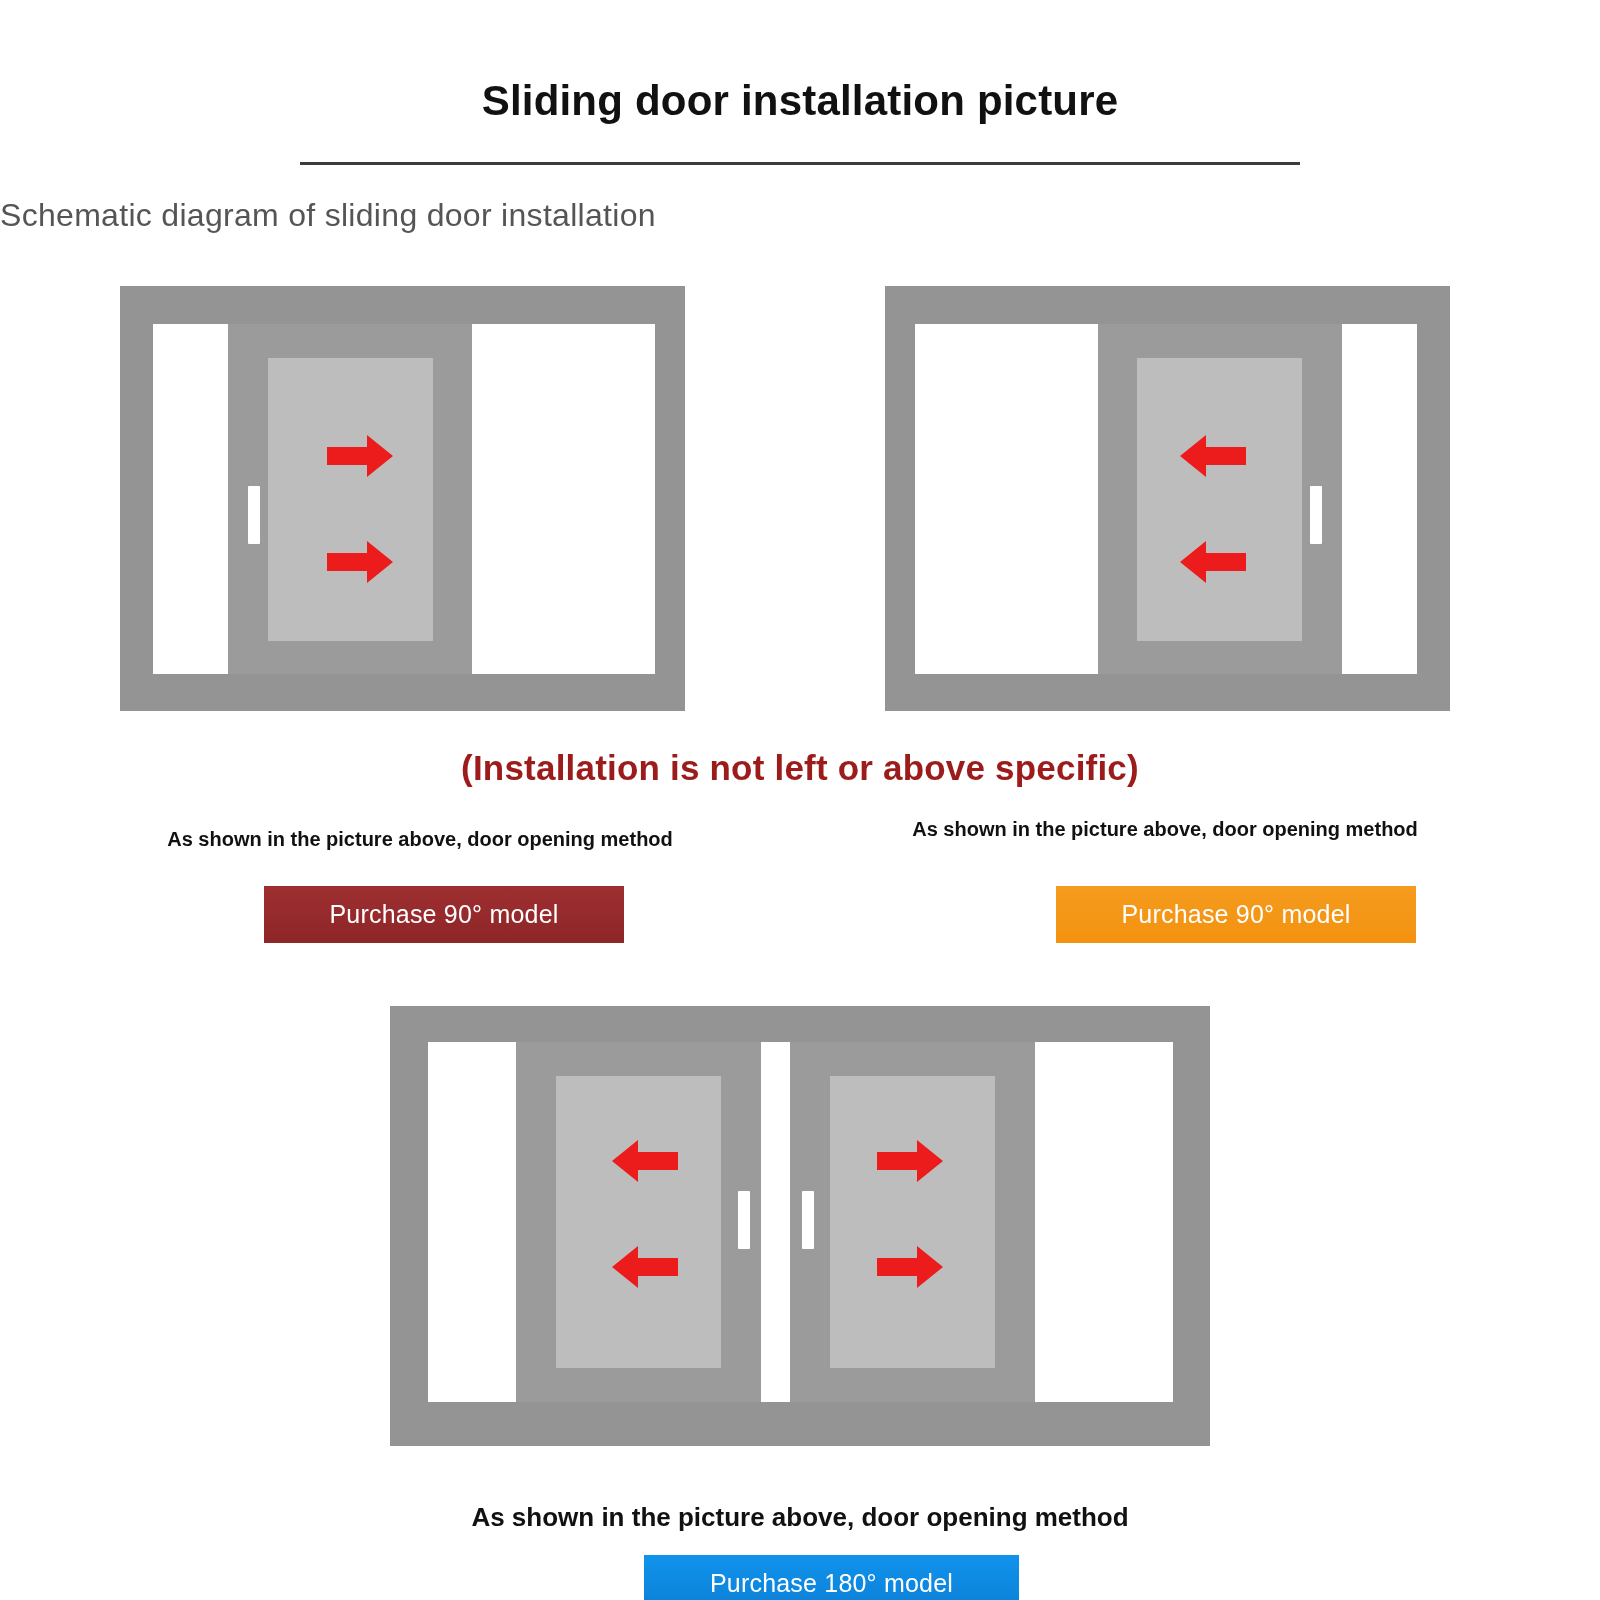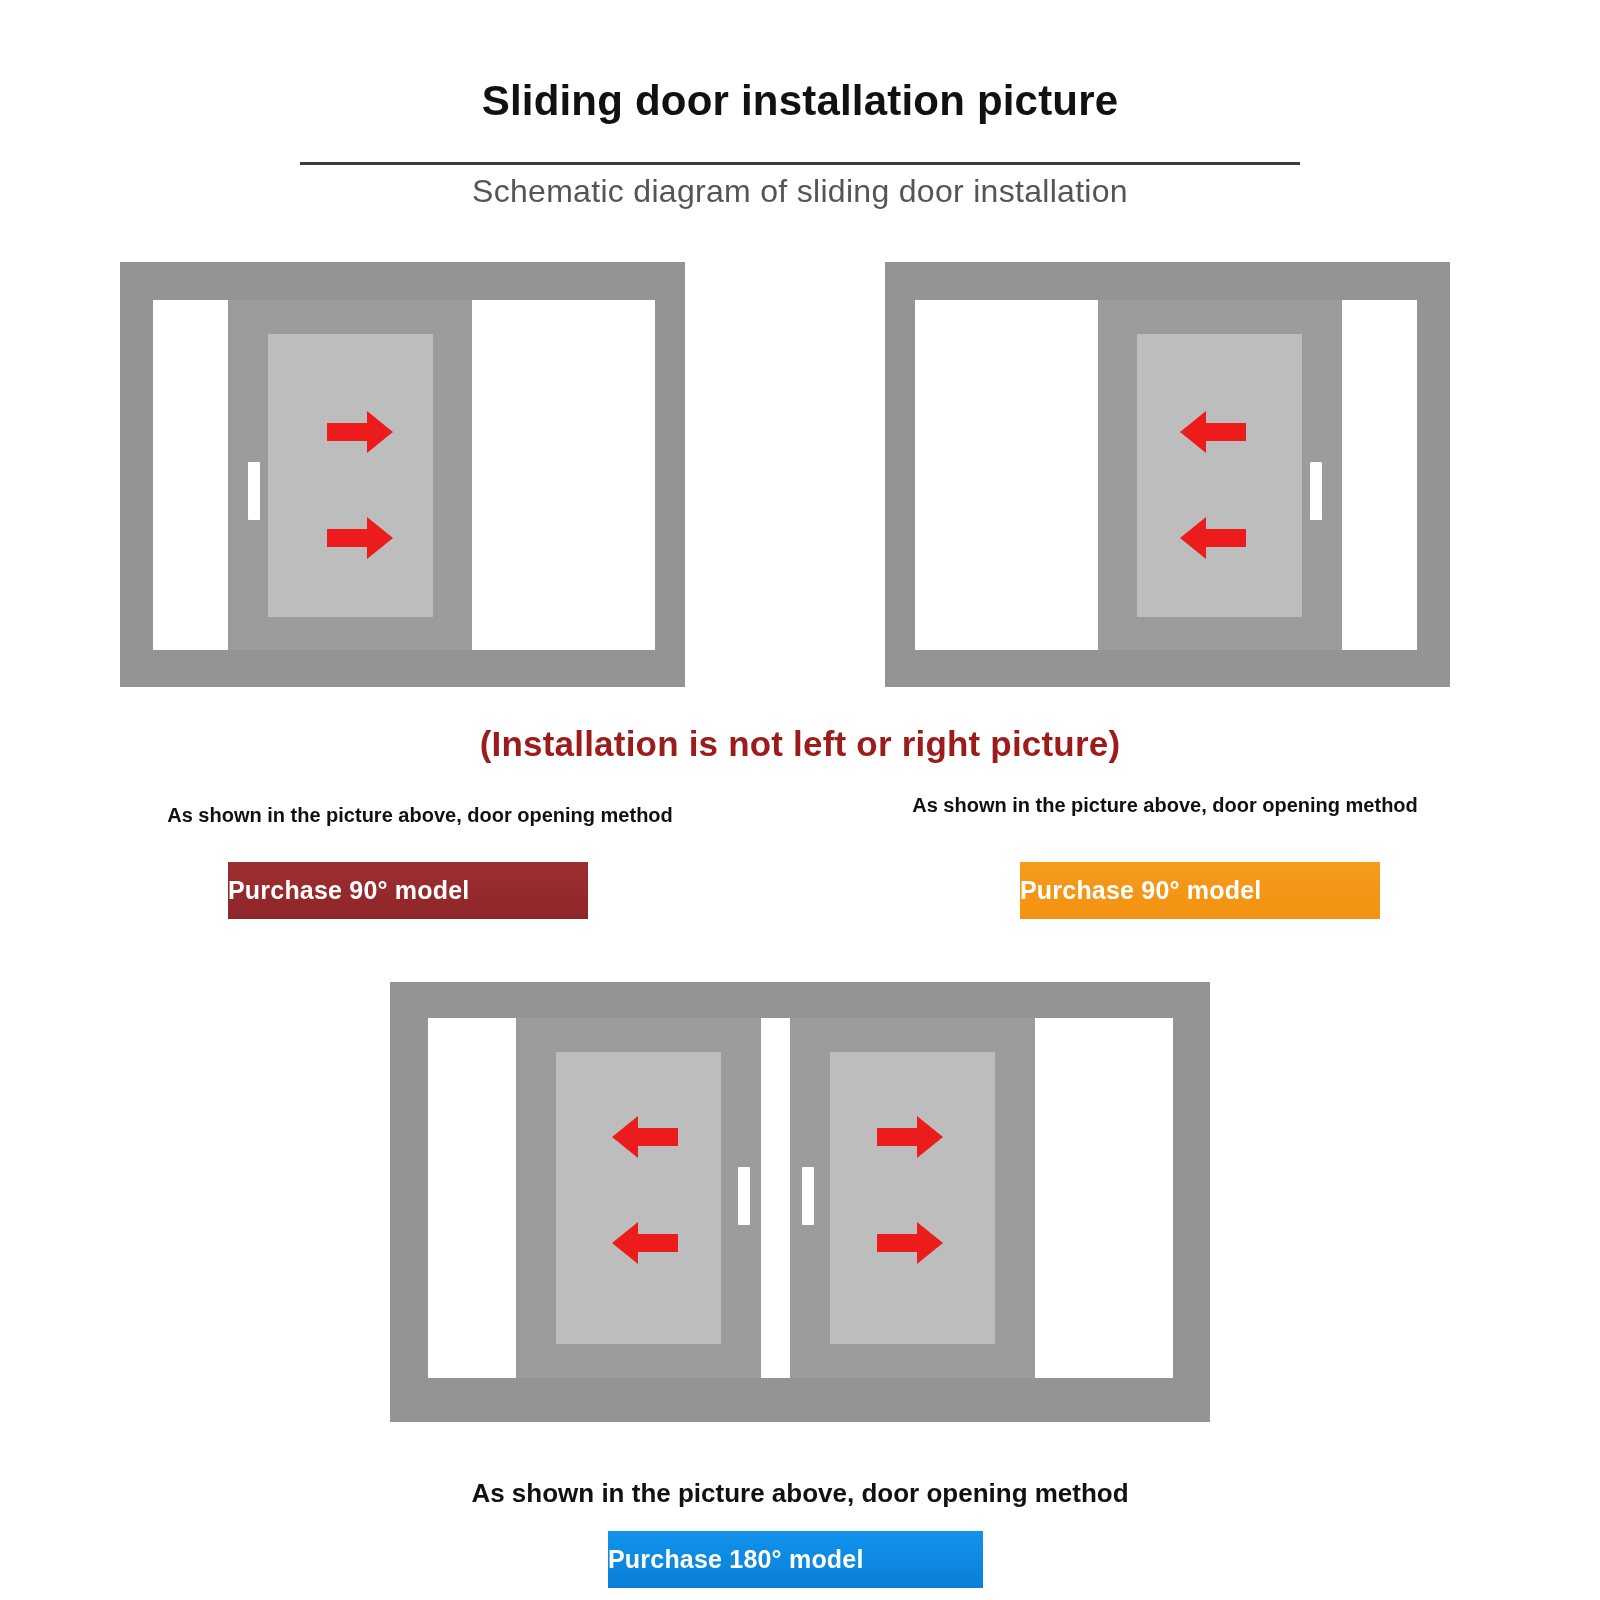--- a/index.html
+++ b/index.html
@@ -26,24 +26,23 @@
     padding-top: 78px;
     line-height: 1.1;
   }
   .rule {
     width: 1000px;
     height: 3px;
     background: #3c3c3c;
     margin: 38px auto 0 auto;
   }
   .subtitle {
-    text-align: center;
     font-size: 32px;
     color: #555555;
-    margin-top: 8px;
+    margin-top: 32px;
     letter-spacing: 0.3px;
   }
 
   
   .top-row {
     position: relative;
     width: 1600px;
     height: 430px;
     margin-top: 52px;
   }
@@ -103,25 +102,26 @@
     position: absolute;
     font-size: 20px;
     font-weight: bold;
     color: #111111;
     text-align: center;
     line-height: 1.35;
   }
   .btn {
     position: absolute;
     font-size: 25px;
-    font-weight: bold;
+    font-weight: normal;
     color: #ffffff;
-    text-align: left;
+    text-align: center;
     padding: 14px 0;
     letter-spacing: 0.2px;
+    margin-left: 36px;
   }
   .btn-dark-red {
     background: linear-gradient(to bottom, #9e2f31 0%, #8e2527 100%);
   }
   .btn-orange {
     background: linear-gradient(to bottom, #f59b1e 0%, #f3920f 100%);
   }
   .btn-blue {
     background: linear-gradient(to bottom, #1193ec 0%, #0b7fd6 100%);
   }
@@ -194,21 +194,21 @@
       </svg>
     </div>
     <div class="arrow" style="left:295px; top:253px;">
       <svg viewBox="0 0 66 46" width="66" height="46">
         <polygon points="66,14 26,14 26,2 0,23 26,44 26,32 66,32" fill="#ec1c1c"></polygon>
       </svg>
     </div>
   </div>
 </div>
 
-<div class="redline">(Installation is not left or right picture)</div>
+<div class="redline">(Installation is not left or above specific)</div>
 
 <div class="caption-row">
   <div class="caption" style="left:120px; top:14px; width:600px;">As shown in the picture above, door opening method</div>
   <div class="btn btn-dark-red" style="left:228px; top:74px; width:360px;">Purchase 90° model</div>
 
   <div class="caption" style="left:885px; top:4px; width:560px;">As shown in the picture above, door opening method</div>
   <div class="btn btn-orange" style="left:1020px; top:74px; width:360px;">Purchase 90° model</div>
 </div>
 
 <div class="bottom-wrap">

